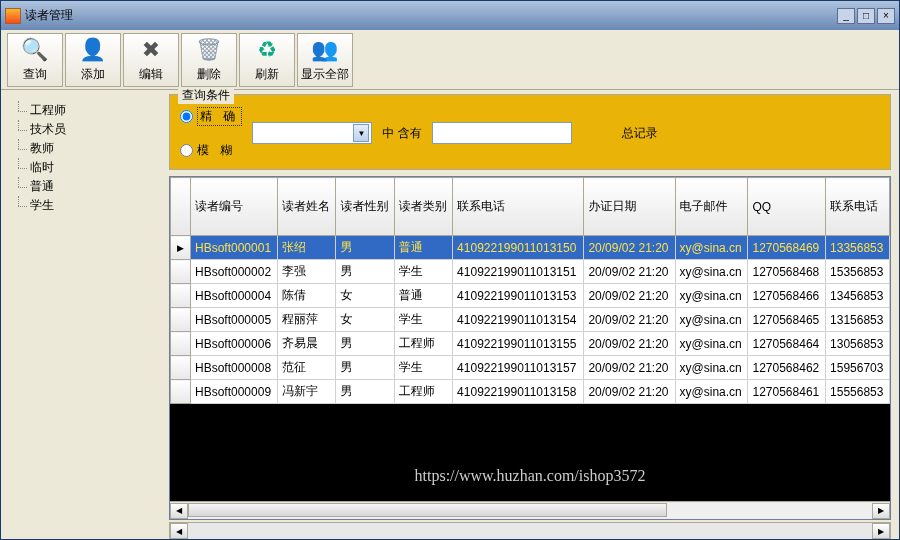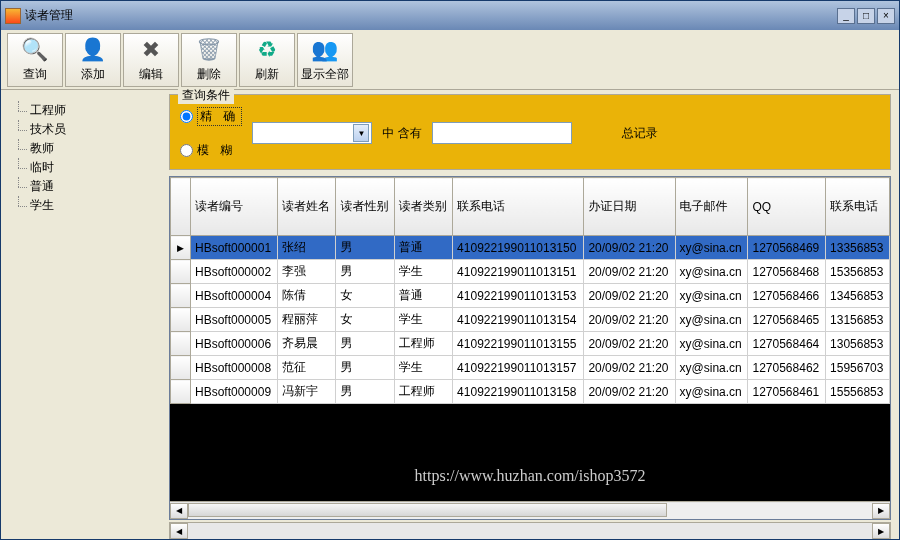--- a/index.html
+++ b/index.html
@@ -25,21 +25,21 @@
 .radios { display: flex; flex-direction: column; gap: 16px; }
 .radios label { display: flex; align-items: center; gap: 4px; letter-spacing: 4px; cursor: pointer; }
 .dropdown { width: 120px; height: 22px; border: 1px solid #7f9db9; background: #fff; display: flex; align-items: center; justify-content: space-between; padding: 0 2px 0 4px; cursor: pointer; }
 .dropdown .arrow { width: 16px; height: 18px; background: linear-gradient(#e5eefb,#bcd1ef); border: 1px solid #7f9db9; display: flex; align-items: center; justify-content: center; font-size: 8px; }
 .txt { width: 140px; height: 22px; border: 1px solid #7f9db9; background: #fff; padding: 2px 4px; }
 .grid-wrap { flex: 1; border: 1px solid #6b7d99; background: #000; display: flex; flex-direction: column; position: relative; overflow: hidden; }
 table { border-collapse: collapse; width: 100%; background: #fff; }
 th { background: linear-gradient(#fff,#e8e8e8); border: 1px solid #aca899; padding: 20px 4px; text-align: left; font-weight: normal; white-space: nowrap; }
 td { border: 1px solid #d0d0d0; padding: 3px 4px; white-space: nowrap; overflow: hidden; }
 .rowhead { width: 20px; background: linear-gradient(#fff,#e8e8e8); border: 1px solid #aca899; text-align: center; font-size: 9px; color: #333; }
-tr.selected td { background: #316ac5; color: #000000; }
+tr.selected td { background: #316ac5; color: #fde047; }
 tr.selected td.rowhead { background: linear-gradient(#fff,#e8e8e8); color: #000; }
 .watermark { position: absolute; bottom: 34px; left: 0; right: 0; text-align: center; color: #ccc; font-family: Georgia, serif; font-size: 16px; pointer-events: none; }
 .hscroll { height: 18px; background: #e8e8e8; border-top: 1px solid #aca899; display: flex; align-items: center; }
 .hscroll .sbtn { width: 18px; height: 16px; background: linear-gradient(#fff,#ddd); border: 1px solid #aca899; display: flex; align-items: center; justify-content: center; font-size: 8px; cursor: pointer; }
 .hscroll .track { flex: 1; height: 16px; background: #efefef; position: relative; }
 .hscroll .thumb { position: absolute; left: 0; top: 0; height: 14px; width: 70%; background: linear-gradient(#f6f6f6,#d6d6d6); border: 1px solid #aca899; cursor: pointer; }
 .outscroll { height: 18px; background: #e8e8e8; border: 1px solid #aca899; margin-top: 2px; display: flex; }
 .outscroll .sbtn { width: 18px; height: 16px; background: linear-gradient(#fff,#ddd); border: 1px solid #aca899; display: flex; align-items: center; justify-content: center; font-size: 8px; cursor: pointer; }
 .outscroll .track { flex: 1; }
 </style>

